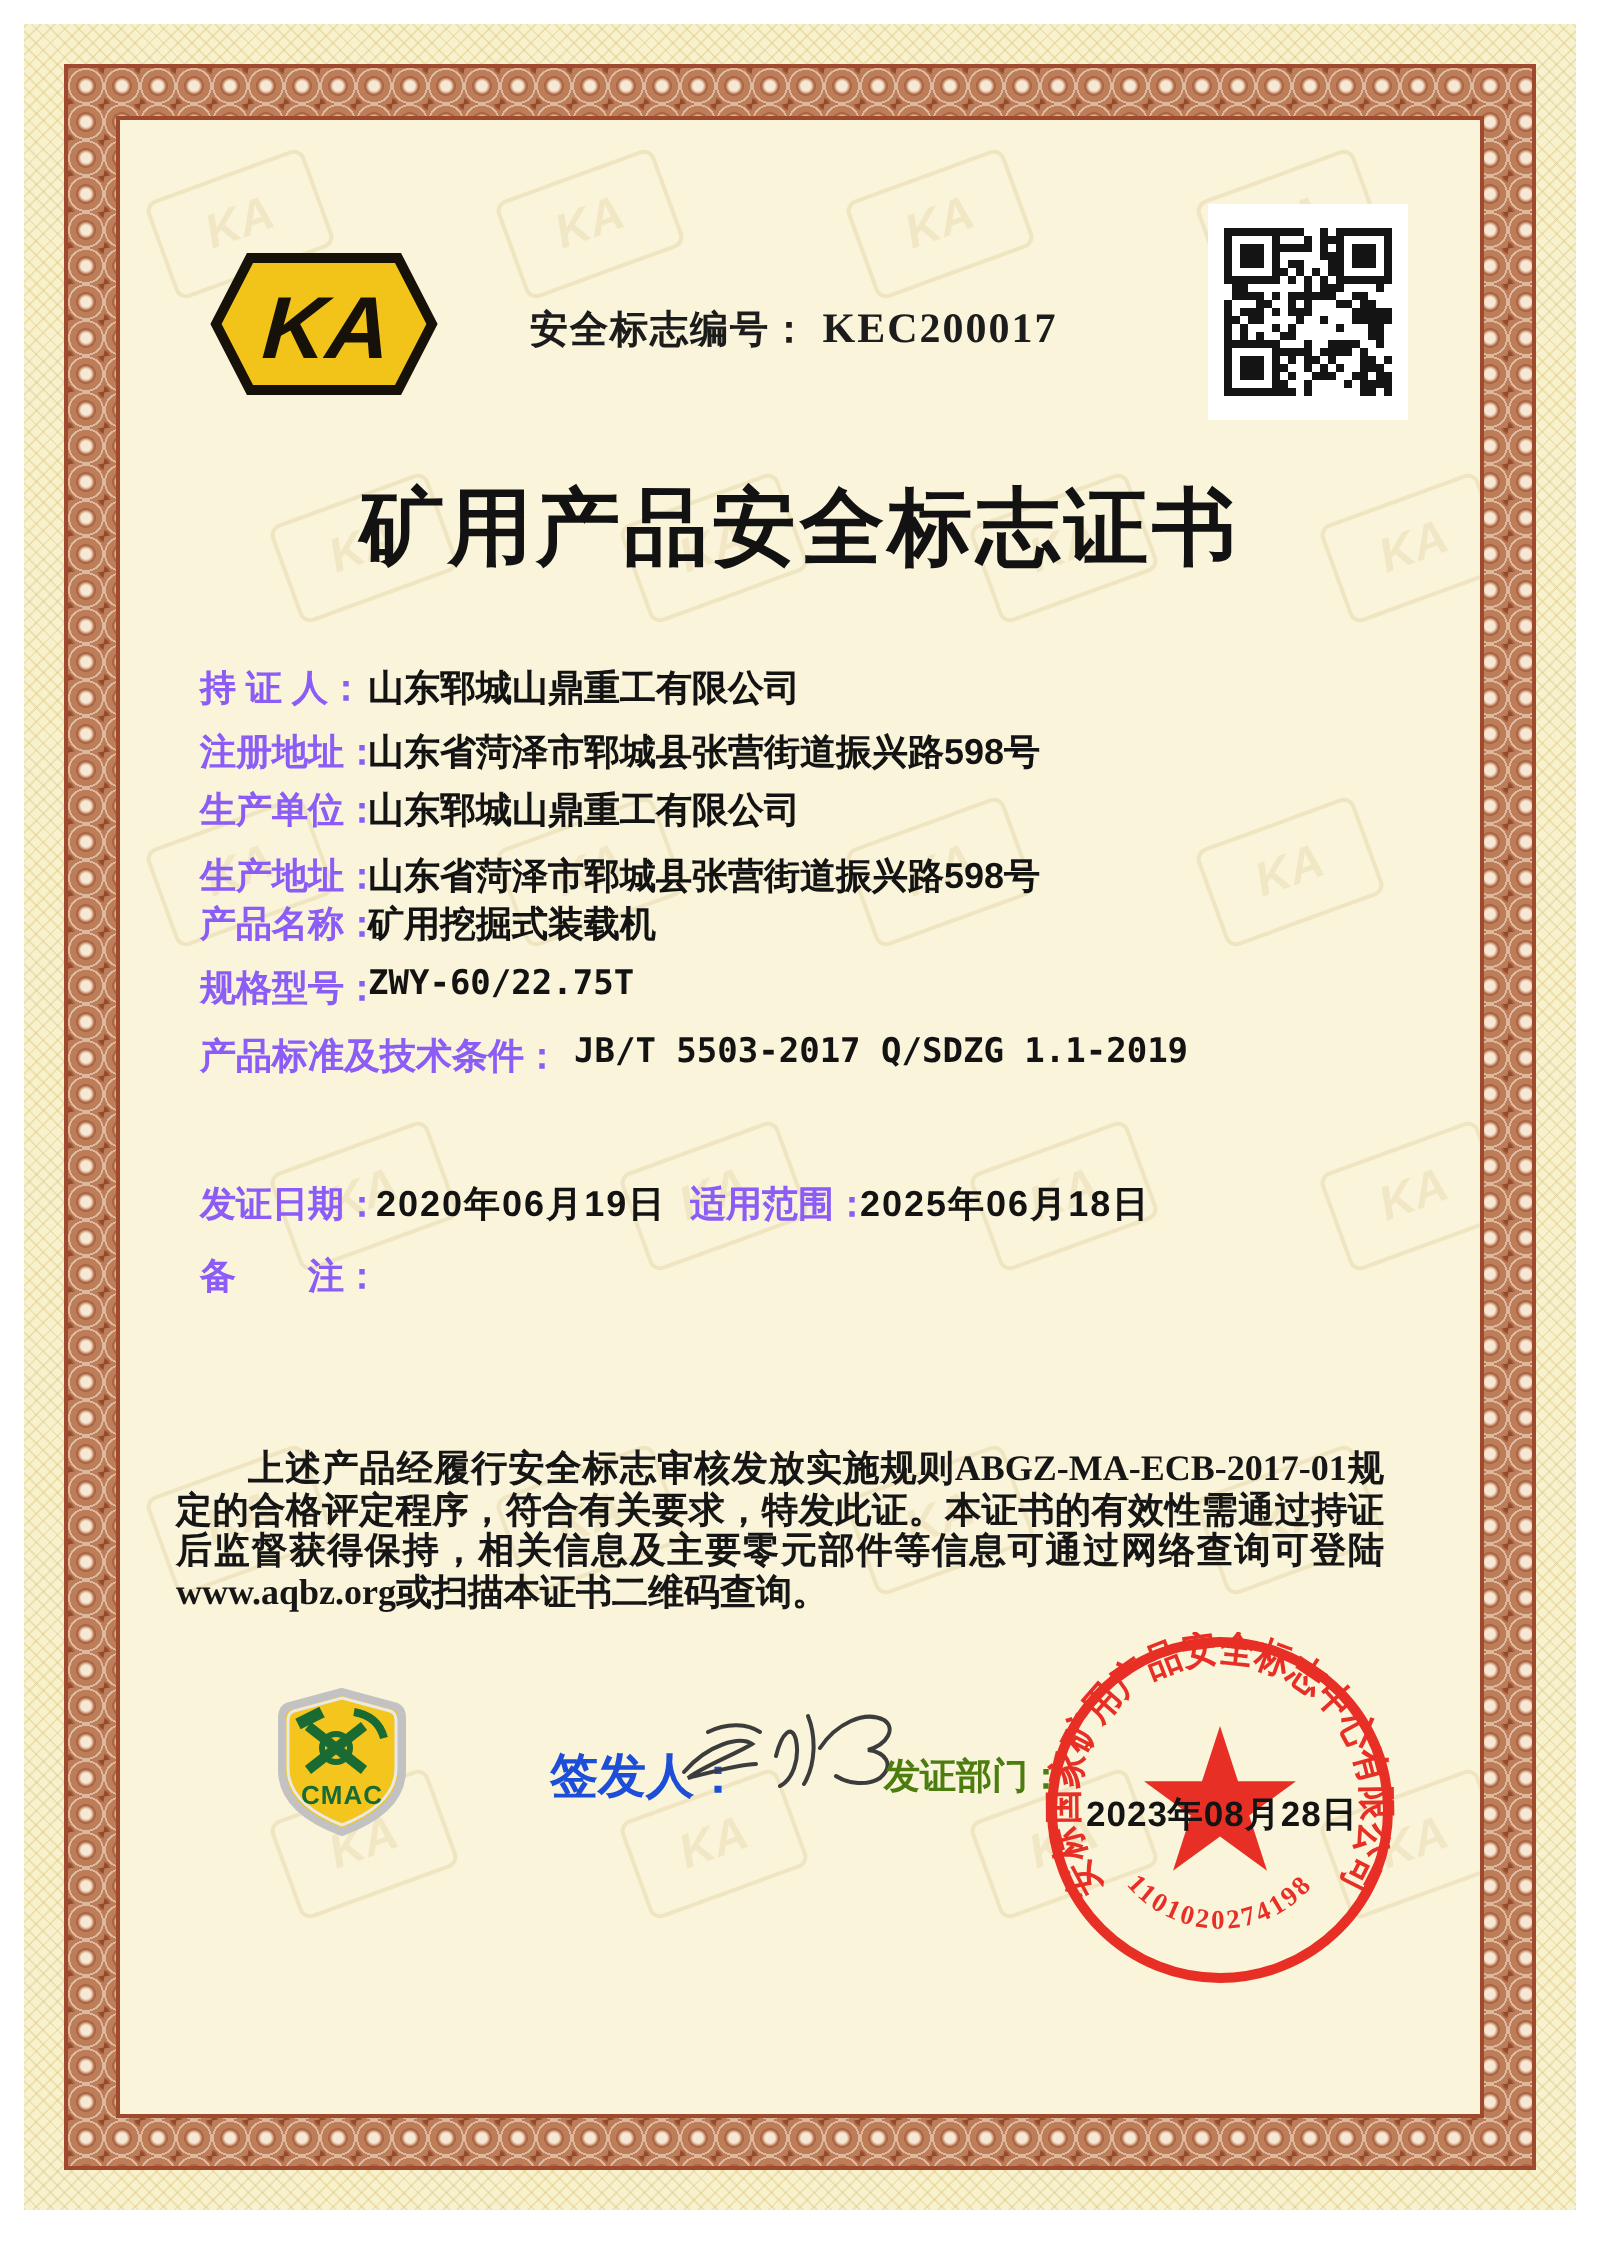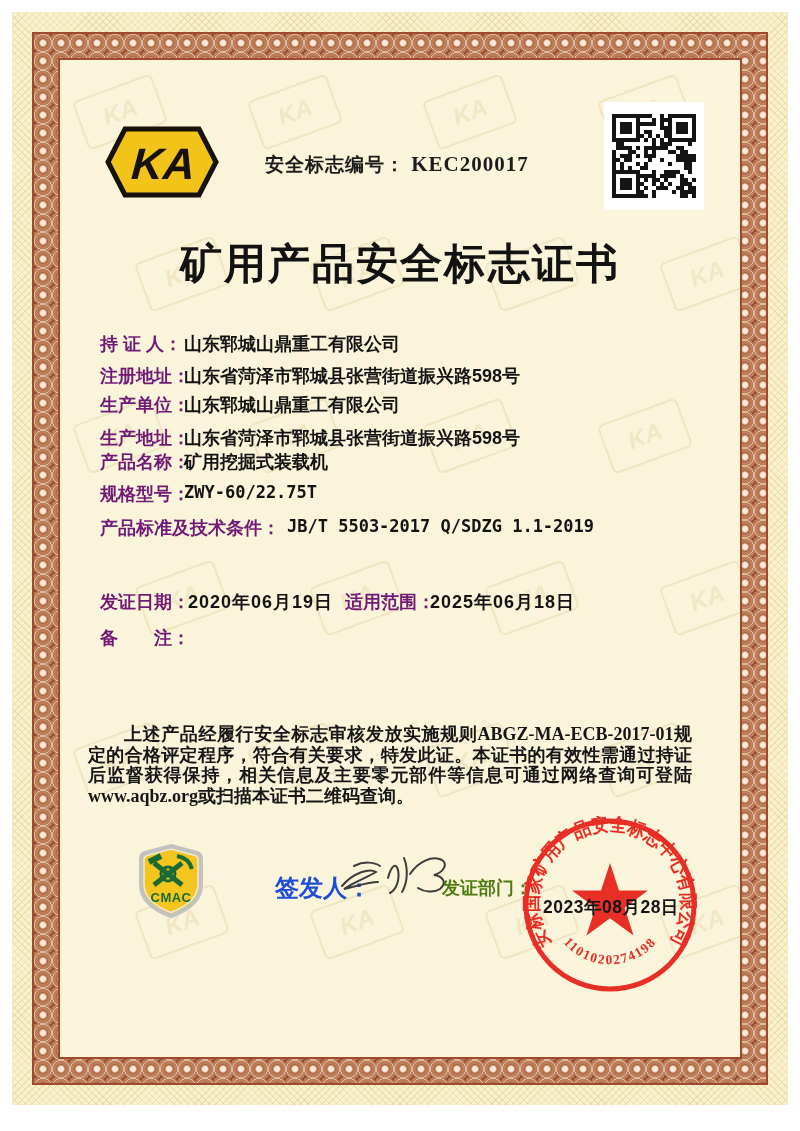--- a/index.html
+++ b/index.html
@@ -62,21 +62,21 @@
   }
 
   .title {
     position:absolute; left:0; right:0; top:176px; text-align:center;
     font-size:42px; font-weight:900; color:#121212; letter-spacing:2px;
     font-family:"Liberation Serif", serif;
   }
 
   
   .row { position:absolute; left:0; right:0; height:24px; }
-  .lbl { position:absolute; left:40px; font-size:18px; font-weight:700; color:#701a75; white-space:nowrap; }
+  .lbl { position:absolute; left:40px; font-size:18px; font-weight:700; color:#8b5cf6; white-space:nowrap; }
   .val { position:absolute; left:124px; font-size:18px; font-weight:700; color:#131313; white-space:nowrap; }
   .r0{top:272px}.r1{top:304px}.r2{top:333px}.r3{top:366px}.r4{top:390px}.r5{top:422px}
   .r6{top:456px}.r7{top:481px}
   .r6 .val{left:227px; font-family:"DejaVu Sans Mono", monospace; font-size:17px;}
   .r5 .val{font-family:"DejaVu Sans Mono", monospace; font-size:17px;}
   .r7 .val{left:135px; font-family:"Liberation Serif", serif; letter-spacing:2px; font-size:17.5px;}
   .dates{top:530px}
   .d-ival{left:128px; letter-spacing:1px;}
   .d-vlbl{left:285px;}
   .d-vval{left:370px; letter-spacing:1px;}

